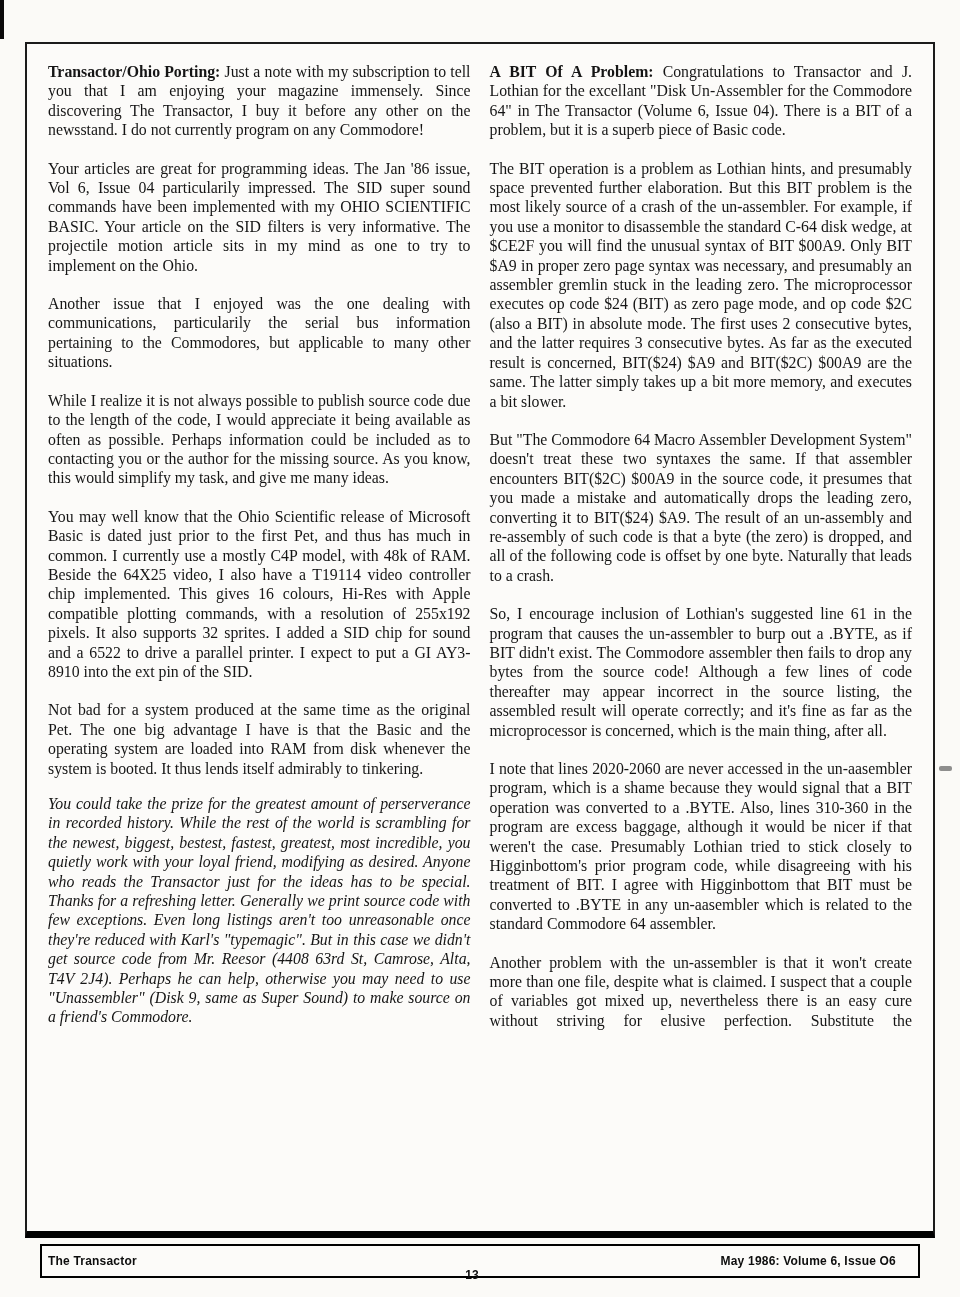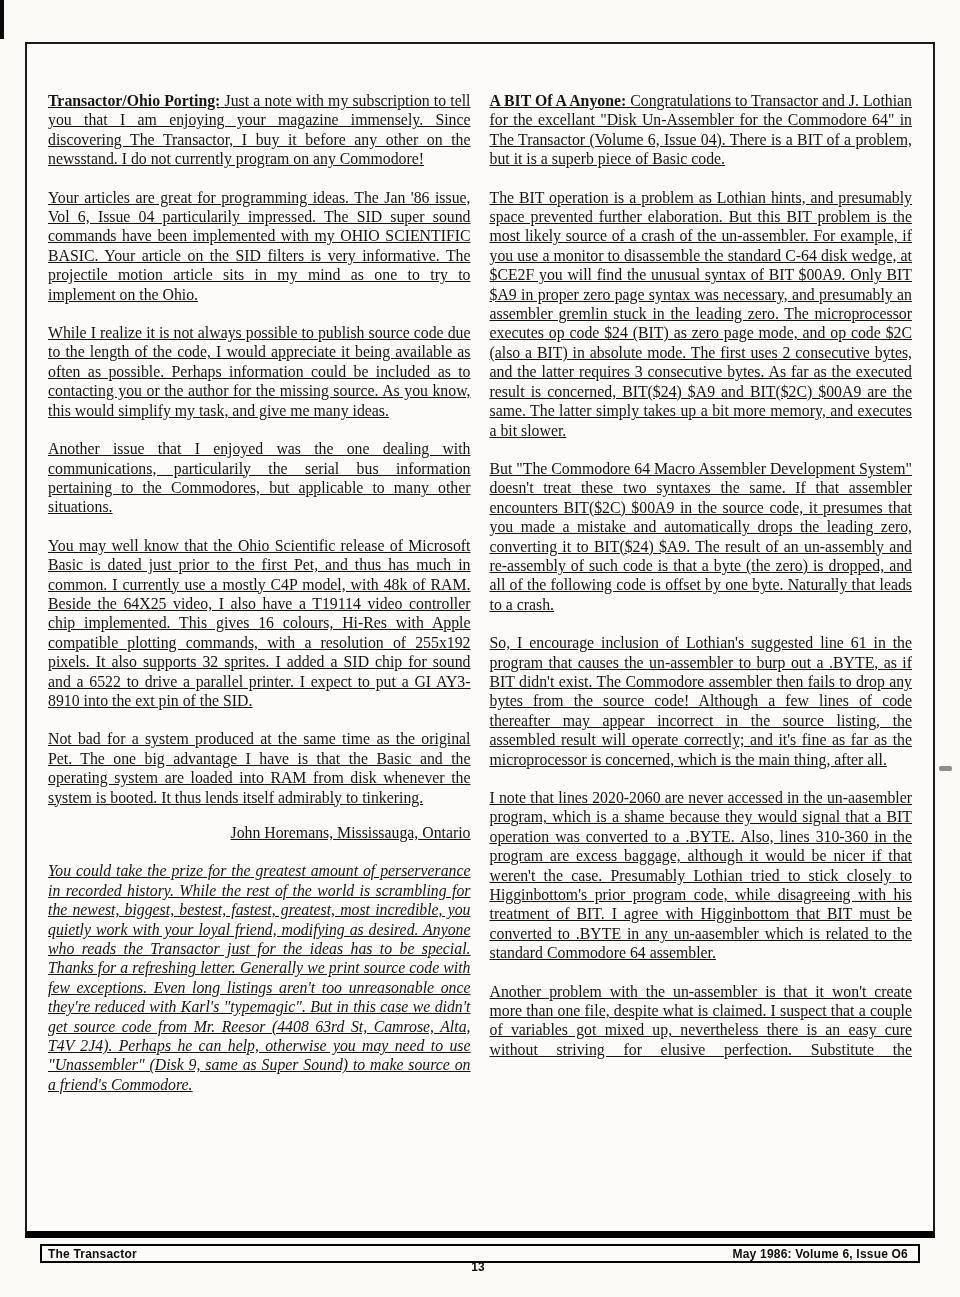--- a/index.html
+++ b/index.html
@@ -22,79 +22,77 @@
   .frame {
     position:absolute; left:25px; top:42px;
     width:910px; height:1196px;
     box-sizing:border-box;
     border:2px solid #1b1b1b;
     border-bottom:7px solid #000;
     background:#fcfbf9;
   }
   .cols {
     display:flex; gap:19px;
-    padding:47px 21px 0 21px;
+    padding:18px 21px 0 21px;
     height:100%;
     box-sizing:border-box;
     overflow:hidden;
-    text-decoration:underline;
   }
   .col {
     flex:1 1 0;
     min-width:0;
     text-align:justify;
     font-size:15.8px;
     line-height:19.4px;
   }
   .col p { margin:0 0 19px 0; }
   .lead { font-weight:bold; }
   p.tight { margin-bottom:16px; }
   p.sig { text-align:right; margin-bottom:19px; }
   p.reply { font-style:italic; }
   p.cutoff { text-align-last:justify;margin-top:8px; }
   .footer {
     position:absolute; left:40px; top:1244px;
-    width:880px; height:19px;
+    width:880px; height:34px;
     box-sizing:border-box;
     border:2px solid #000;
     background:#fcfbf9;
     display:flex; align-items:center;
     font-family:"Liberation Sans", sans-serif;
     font-weight:bold;
     font-size:12px;
     letter-spacing:.2px;
     color:#0d0d0d;
   }
   .footer-left  { flex:1; padding-left:6px; text-align:left; }
   .footer-center{ flex:0 0 auto; text-align:center;margin-top:27px; }
-  .footer-right { flex:1; padding-right:10px; text-align:right; }
+  .footer-right { flex:1; padding-right:22px; text-align:right; }
 </style>
 </head>
 <body>
 
 <div class="scan-corner-mark"></div>
 <div class="scan-edge-dash"></div>
 
 <div class="frame">
   <div class="cols">
 
     <div class="col">
       <p><span class="lead">Transactor/Ohio Porting:</span>
         <span>Just a note with my subscription to tell you that I am enjoying your magazine immensely. Since discovering The Transactor, I buy it before any other on the newsstand. I do not currently program on any Commodore!</span></p>
       <p>Your articles are great for programming ideas. The Jan '86 issue, Vol 6, Issue 04 particularily impressed. The SID super sound commands have been implemented with my OHIO SCIENTIFIC BASIC. Your article on the SID filters is very informative. The projectile motion article sits in my mind as one to try to implement on the Ohio.</p>
+      <p>Another issue that I enjoyed was the one dealing with communications, particularily the serial bus information pertaining to the Commodores, but applicable to many other situations.</p>
       <p>While I realize it is not always possible to publish source code due to the length of the code, I would appreciate it being available as often as possible. Perhaps information could be included as to contacting you or the author for the missing source. As you know, this would simplify my task, and give me many ideas.</p>
-      <p>Another issue that I enjoyed was the one dealing with communications, particularily the serial bus information pertaining to the Commodores, but applicable to many other situations.</p>
       <p>You may well know that the Ohio Scientific release of Microsoft Basic is dated just prior to the first Pet, and thus has much in common. I currently use a mostly C4P model, with 48k of RAM. Beside the 64X25 video, I also have a T19114 video controller chip implemented. This gives 16 colours, Hi-Res with Apple compatible plotting commands, with a resolution of 255x192 pixels. It also supports 32 sprites. I added a SID chip for sound and a 6522 to drive a parallel printer. I expect to put a GI AY3-8910 into the ext pin of the SID.</p>
       <p class="tight">Not bad for a system produced at the same time as the original Pet. The one big advantage I have is that the Basic and the operating system are loaded into RAM from disk whenever the system is booted. It thus lends itself admirably to tinkering.</p>
-      <p class="sig">John Horemans, Mississauga, Ontario</p>
       <p class="reply">You could take the prize for the greatest amount of perserverance in recorded history. While the rest of the world is scrambling for the newest, biggest, bestest, fastest, greatest, most incredible, you quietly work with your loyal friend, modifying as desired. Anyone who reads the Transactor just for the ideas has to be special. Thanks for a refreshing letter. Generally we print source code with few exceptions. Even long listings aren't too unreasonable once they're reduced with Karl's "typemagic". But in this case we didn't get source code from Mr. Reesor (4408 63rd St, Camrose, Alta, T4V 2J4). Perhaps he can help, otherwise you may need to use "Unassembler" (Disk 9, same as Super Sound) to make source on a friend's Commodore.</p>
     </div>
 
     <div class="col">
-      <p><span class="lead">A BIT Of A Anyone:</span>
+      <p><span class="lead">A BIT Of A Problem:</span>
         <span>Congratulations to Transactor and J. Lothian for the excellant "Disk Un-Assembler for the Commodore 64" in The Transactor (Volume 6, Issue 04). There is a BIT of a problem, but it is a superb piece of Basic code.</span></p>
       <p>The BIT operation is a problem as Lothian hints, and presumably space prevented further elaboration. But this BIT problem is the most likely source of a crash of the un-assembler. For example, if you use a monitor to disassemble the standard C-64 disk wedge, at $CE2F you will find the unusual syntax of BIT $00A9. Only BIT $A9 in proper zero page syntax was necessary, and presumably an assembler gremlin stuck in the leading zero. The microprocessor executes op code $24 (BIT) as zero page mode, and op code $2C (also a BIT) in absolute mode. The first uses 2 consecutive bytes, and the latter requires 3 consecutive bytes. As far as the executed result is concerned, BIT($24) $A9 and BIT($2C) $00A9 are the same. The latter simply takes up a bit more memory, and executes a bit slower.</p>
       <p>But "The Commodore 64 Macro Assembler Development System" doesn't treat these two syntaxes the same. If that assembler encounters BIT($2C) $00A9 in the source code, it presumes that you made a mistake and automatically drops the leading zero, converting it to BIT($24) $A9. The result of an un-assembly and re-assembly of such code is that a byte (the zero) is dropped, and all of the following code is offset by one byte. Naturally that leads to a crash.</p>
       <p>So, I encourage inclusion of Lothian's suggested line 61 in the program that causes the un-assembler to burp out a .BYTE, as if BIT didn't exist. The Commodore assembler then fails to drop any bytes from the source code! Although a few lines of code thereafter may appear incorrect in the source listing, the assembled result will operate correctly; and it's fine as far as the microprocessor is concerned, which is the main thing, after all.</p>
       <p>I note that lines 2020-2060 are never accessed in the un-aasembler program, which is a shame because they would signal that a BIT operation was converted to a .BYTE. Also, lines 310-360 in the program are excess baggage, although it would be nicer if that weren't the case. Presumably Lothian tried to stick closely to Higginbottom's prior program code, while disagreeing with his treatment of BIT. I agree with Higginbottom that BIT must be converted to .BYTE in any un-aasembler which is related to the standard Commodore 64 assembler.</p>
       <p class="cutoff">Another problem with the un-assembler is that it won't create more than one file, despite what is claimed. I suspect that a couple of variables got mixed up, nevertheless there is an easy cure without striving for elusive perfection. Substitute the</p>
     </div>
 
   </div>
 </div>

